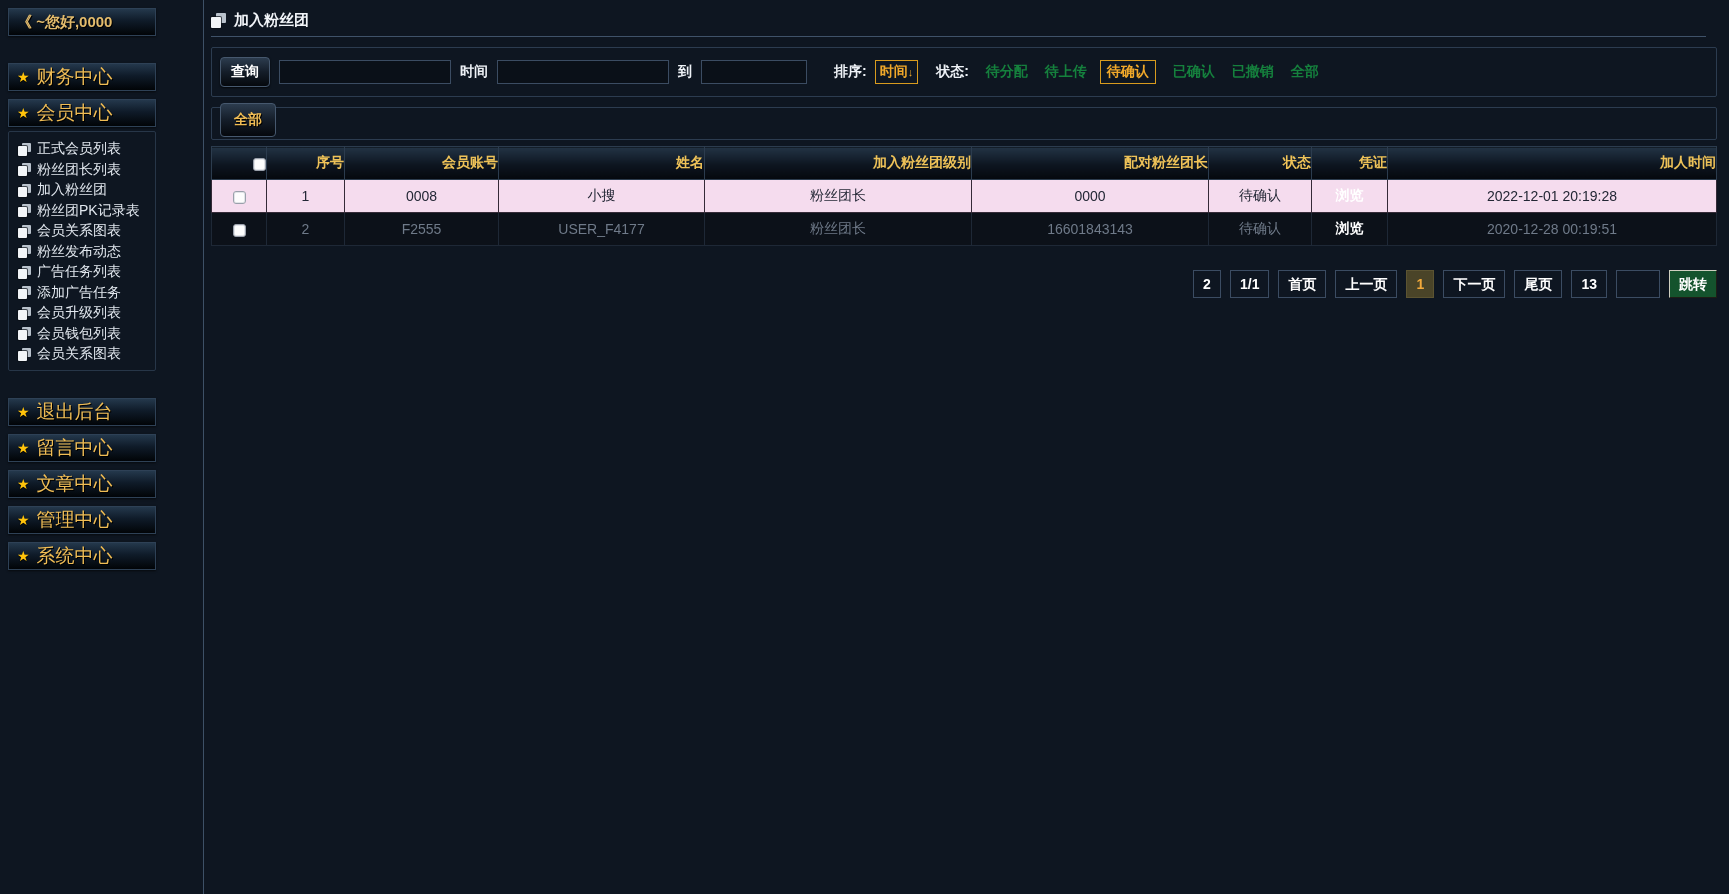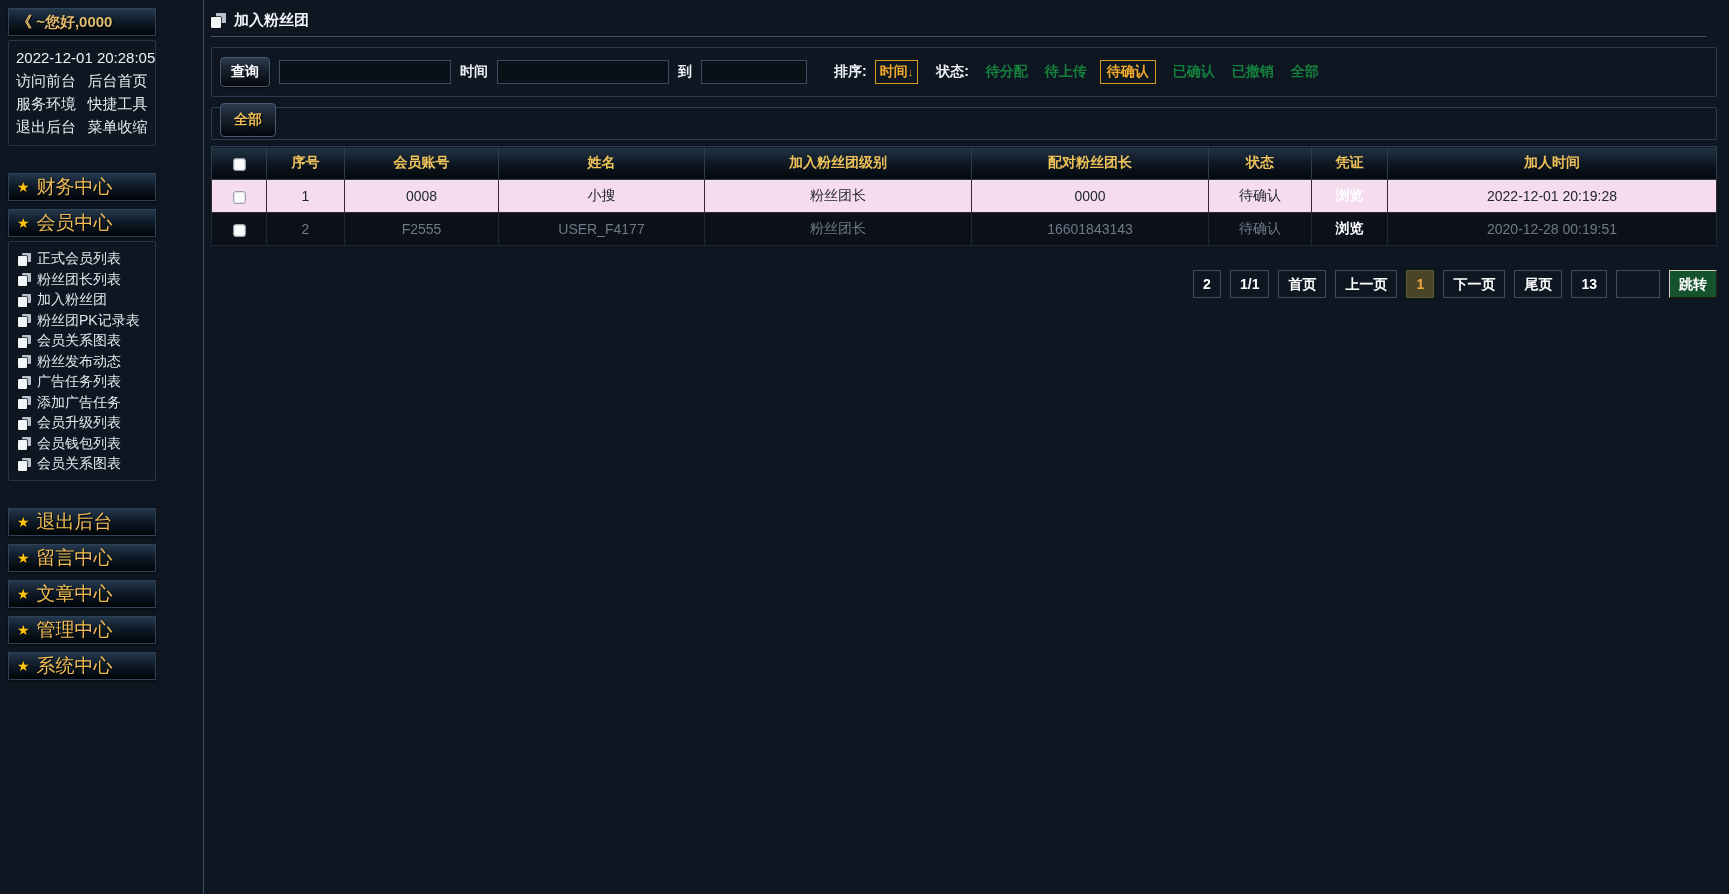--- a/index.html
+++ b/index.html
@@ -69,21 +69,21 @@
   .tab-row { margin-top:10px; height:33px; border:1px solid #2c3c50; border-radius:2px;
     padding-left:8px; }
   .tab-all { display:inline-block; margin-top:-5px; padding:7px 13px;
     background:linear-gradient(to bottom,#2c3c4e 0%,#141d29 50%,#05080d 100%);
     border:1px solid #46586e; border-radius:4px; color:#f0bd55; font-size:14px;
     font-weight:bold; cursor:pointer; text-shadow:1px 1px 0 #000; }
 
   table.data { margin-top:6px; width:100%; border-collapse:collapse; table-layout:fixed; }
   table.data th { background:linear-gradient(to bottom,#223344 0%,#0d1520 55%,#05080d 100%);
     color:#eec258; font-size:14px; font-weight:bold; height:33px;
-    border:1px solid #2c3c4e; text-align:center; }
+    border:1px solid #2c3c4e; text-align:right; }
   table.data td { height:33px; text-align:center; font-size:14px; border:1px solid #1e2836; }
   tr.row-hl td { background:#f5dcee; color:#232735; border-color:#352b38; }
   tr.row-dk td { background:#0c1119; color:#6f7a89; }
   td.voucher a, tr.row-dk td.voucher a { color:#ffffff; font-weight:bold; cursor:pointer; }
   .checkbox { width:13px; height:13px; background:#fdfdfd; border:1px solid #9aa0ab;
     border-radius:3px; display:inline-block; vertical-align:middle;
     box-shadow:inset 0 0 0 1px #e2e4e8; cursor:pointer; }
 
   .pagination { margin-top:24px; display:flex; justify-content:flex-end; gap:9px; }
   .pg-box { min-width:28px; height:28px; line-height:26px; padding:0 9px; text-align:center;
@@ -100,35 +100,20 @@
 <body>
 
 <div class="vline"></div>
 
 <div class="sidebar">
 
   <div class="sb-btn sb-header-btn">
     <span class="sb-greet">《 ~您好,0000</span>
   </div>
 
-  <div class="sb-box">
-    <div class="sb-date">2022-12-01 20:28:05</div>
-    <div class="sb-links-row">
-      <a>访问前台</a>
-      <a>后台首页</a>
-    </div>
-    <div class="sb-links-row">
-      <a>服务环境</a>
-      <a>快捷工具</a>
-    </div>
-    <div class="sb-links-row">
-      <a>退出后台</a>
-      <a>菜单收缩</a>
-    </div>
-  </div>
 
   <div class="sb-btn sb-section sb-gap">
     <span class="star">★</span>
     <span class="sb-section-label">财务中心</span>
   </div>
 
   <div class="sb-btn sb-section">
     <span class="star">★</span>
     <span class="sb-section-label">会员中心</span>
   </div>

